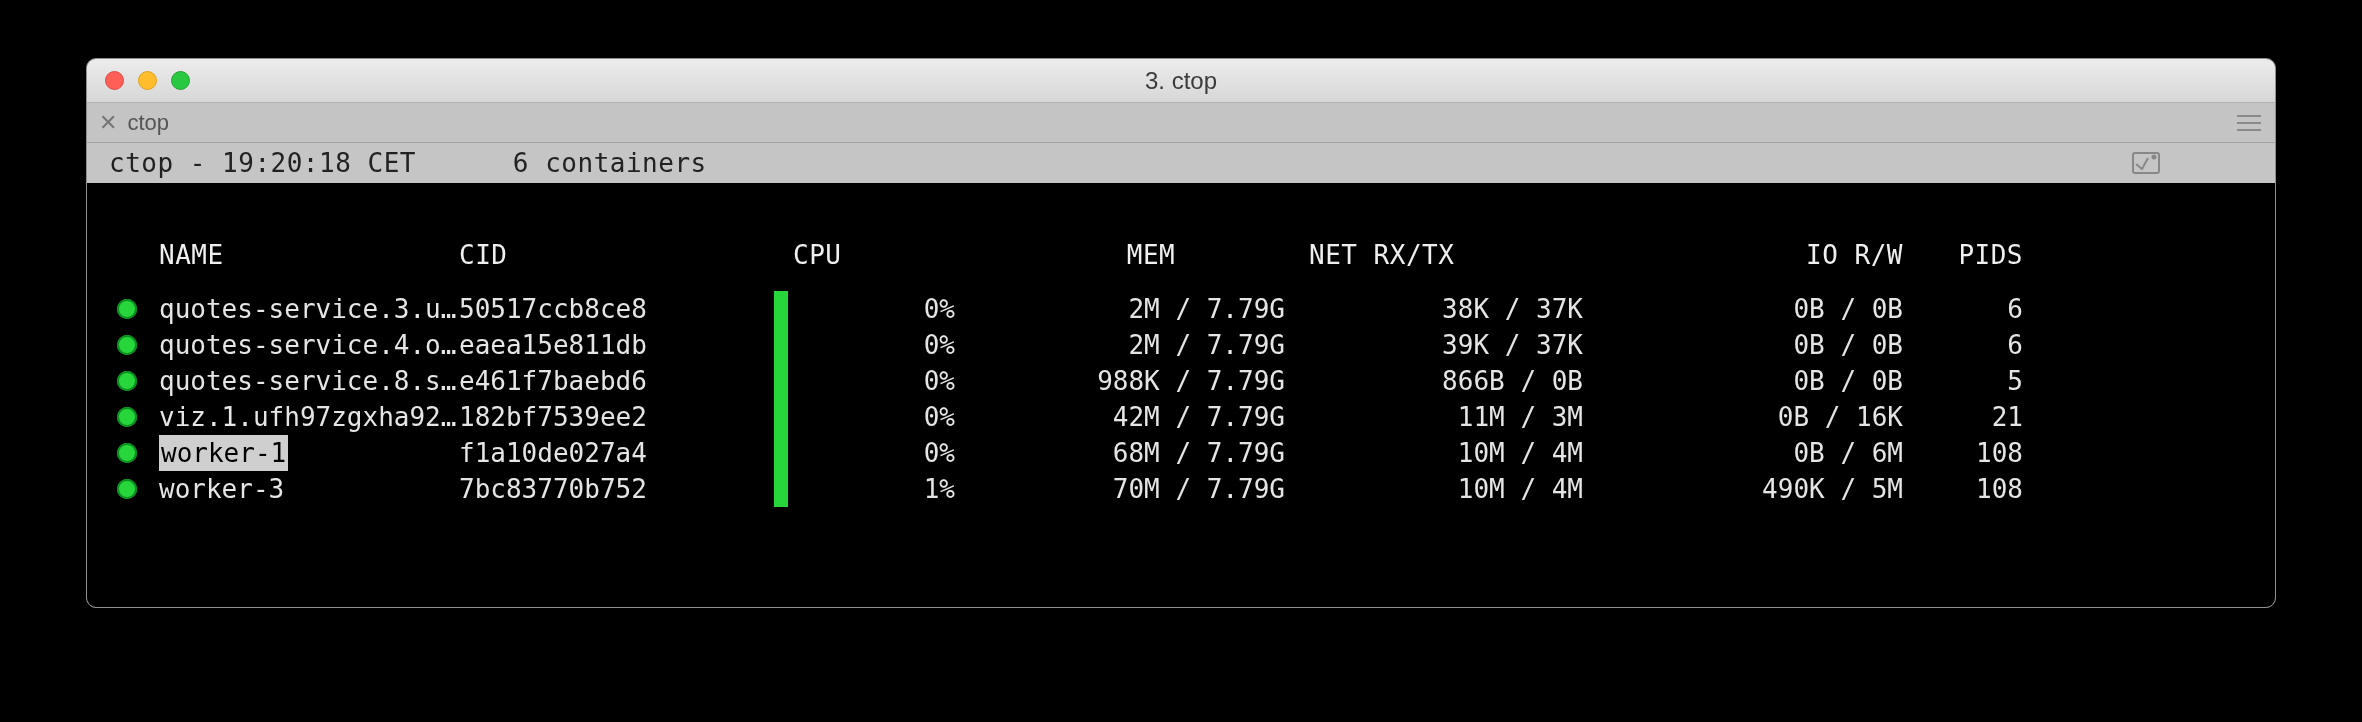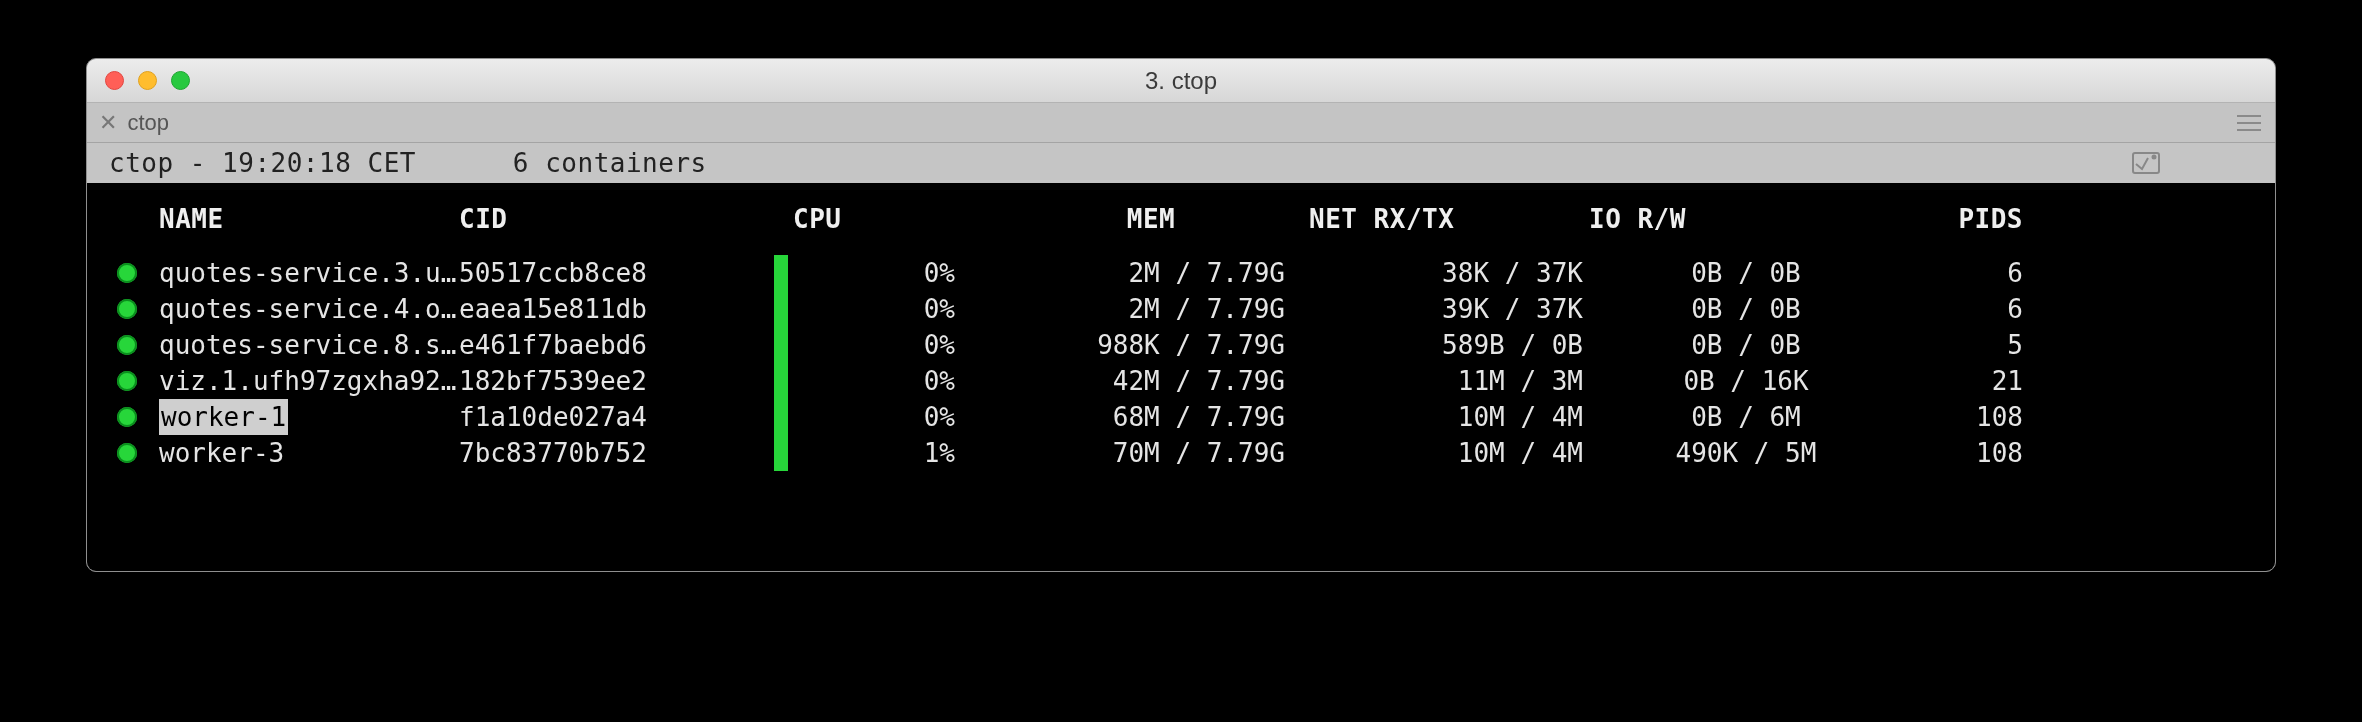--- a/index.html
+++ b/index.html
@@ -127,36 +127,36 @@
         300px  
         310px  
         24px    
         180px  
         330px  
         280px  
         320px  
         120px; 
       align-items:center;
     }
-    .head { color:#efefef; font-weight:700; }
+    .head { color:#efefef; font-weight:400;margin-top:36px; }
     .head .cell { padding-bottom: 18px; letter-spacing:.5px; }
 
     .cell-name  { text-align:left;  overflow:hidden; text-overflow:ellipsis; }
     .cell-cid   { text-align:left; }
     .cell-cpu   { text-align:right; padding-right: 18px;}
     .cell-mem   { text-align:right; padding-right: 18px;}
     .cell-net   { text-align:right; padding-left:6px; }
-    .cell-io    { text-align:center;  padding-left:6px;}
+    .cell-io    { text-align:right;  padding-left:6px;}
     .cell-pids  { text-align:right; }
 
     .head .cell-name   { padding-left: 0; }
     .head .cell-cpu    { text-align:left; padding-left: 0;}
     .head .cell-mem    { text-align:center; padding-left: 44px;}
     .head .cell-net    { text-align:left; padding-left: 6px;}
-    .head .cell-io     { text-align:left; padding-left: 6px;}
+    .head .cell-io     { text-align:right; padding-left: 6px;}
     .head .cell-pids   { text-align:right; }
 
     .row .dot {
       width:20px;height:20px;border-radius:50%;
       background:#27d63a;
       box-shadow: inset 0 0 0 2px #0a8e1d;
       justify-self:start;
     }
 
     .row .bar {
@@ -249,21 +249,21 @@
             <span class="cell cell-io">0B / 0B</span>
             <span class="cell cell-pids">6</span>
           </div>
           <div class="cols row idx-2">
             <span class="dot"></span>
             <span class="cell cell-name">quotes-service.8.s8w4…</span>
             <span class="cell cell-cid">e461f7baebd6</span>
             <span class="bar"></span>
             <span class="cell cell-cpu">0%</span>
             <span class="cell cell-mem">988K / 7.79G</span>
-            <span class="cell cell-net">589B / 0B</span>
+            <span class="cell cell-net">866B / 0B</span>
             <span class="cell cell-io">0B / 0B</span>
             <span class="cell cell-pids">5</span>
           </div>
           <div class="cols row idx-3">
             <span class="dot"></span>
             <span class="cell cell-name">viz.1.ufh97zgxha92pc0…</span>
             <span class="cell cell-cid">182bf7539ee2</span>
             <span class="bar"></span>
             <span class="cell cell-cpu">0%</span>
             <span class="cell cell-mem">42M / 7.79G</span>

